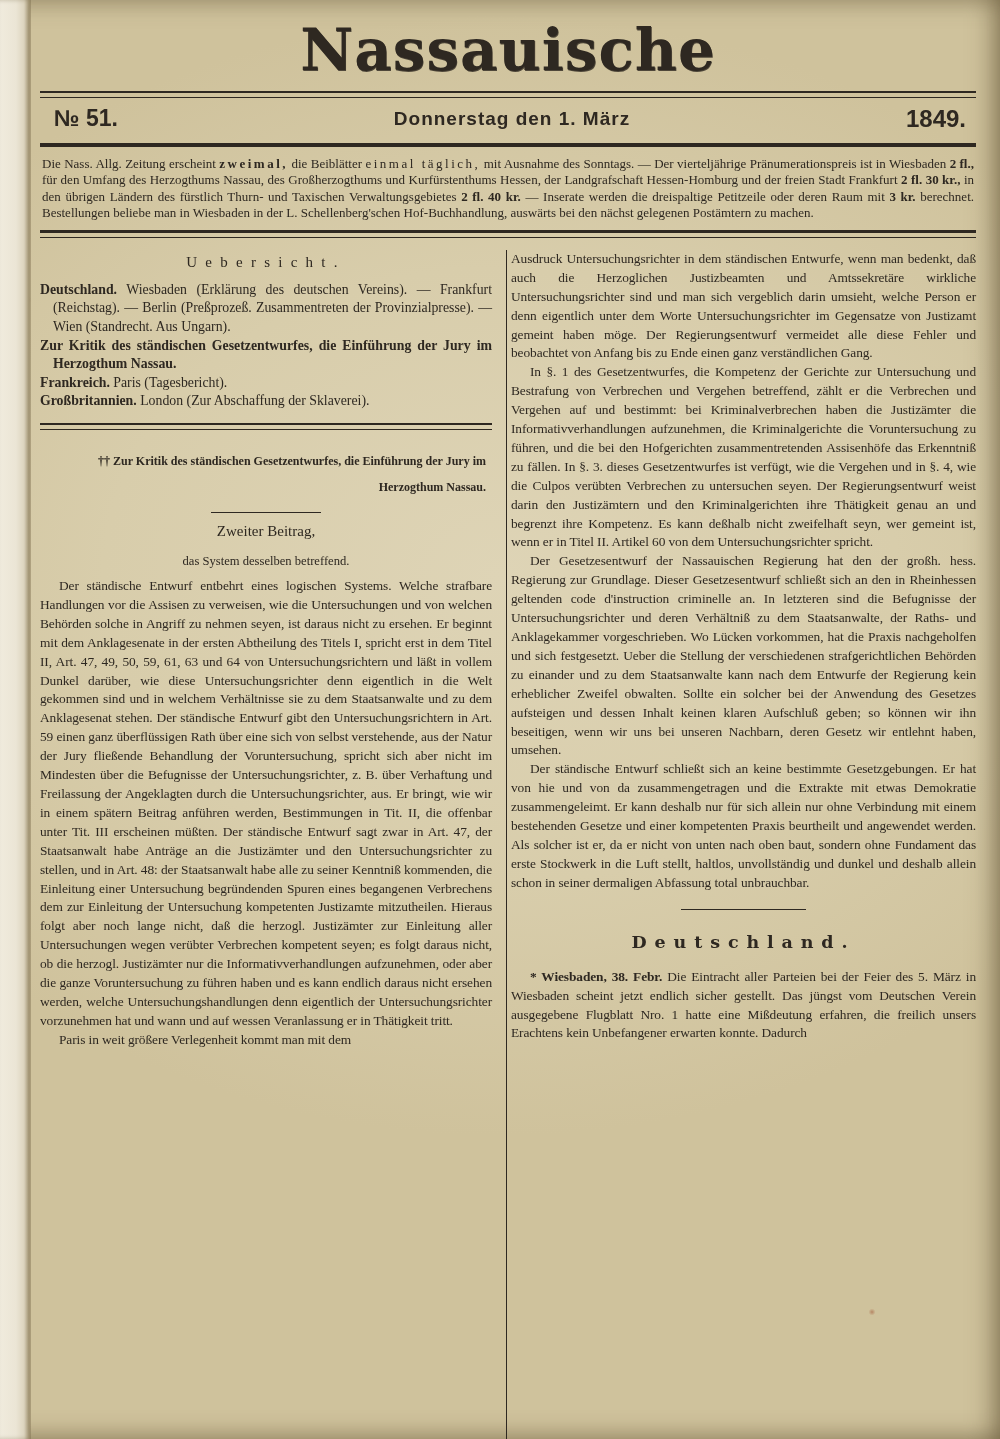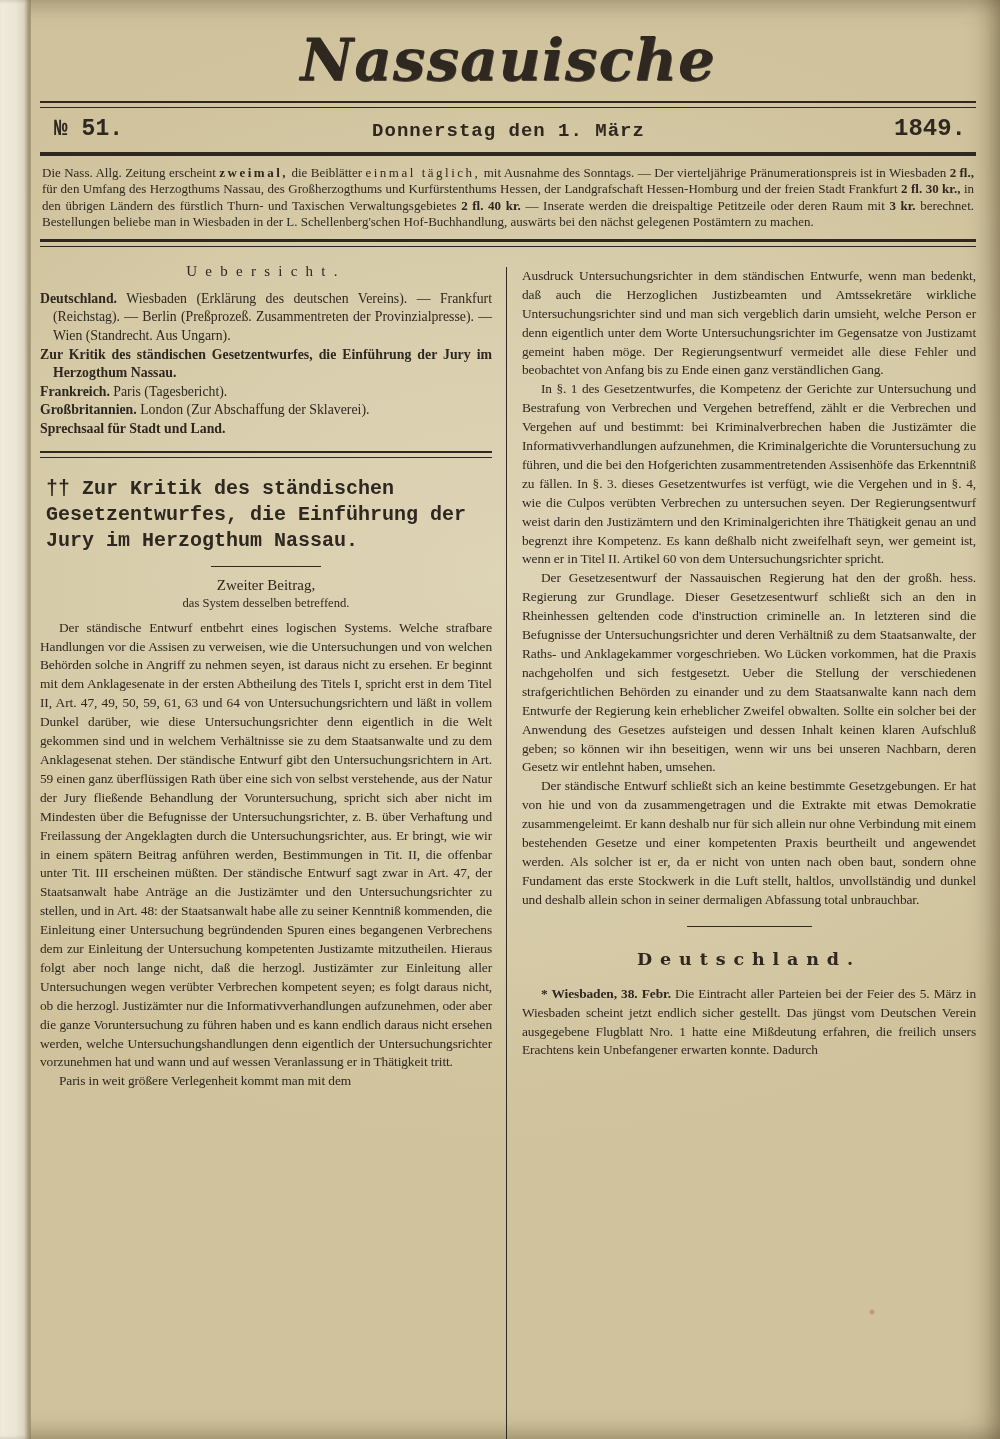--- a/index.html
+++ b/index.html
@@ -16,50 +16,50 @@
     font-family:"Liberation Serif", serif;
   }
   .binding{
     position:absolute;left:0;top:0;width:31px;height:100%;
     background:linear-gradient(90deg,#f0ebdd 0px,#ebe5d5 16px,#ddd5bf 24px,#b3a685 29px,rgba(179,166,133,0) 31px);
     box-shadow:inset -3px 0 4px rgba(100,85,55,.35);
   }
   .content{position:absolute;left:40px;right:24px;top:0;bottom:0;display:flex;flex-direction:column;}
 
   
-  .masthead{text-align:center;padding-top:30px;font-family:"DejaVu Serif", serif;font-style:italic;}
+  .masthead{text-align:center;padding-top:20px;font-family:"DejaVu Serif", serif;}
   .title1{font-size:58px;font-weight:bold;line-height:1.05;letter-spacing:1px;text-shadow:.6px .6px 0 rgba(46,40,33,.8);}
   .title2{font-size:82px;font-weight:bold;line-height:1.12;letter-spacing:1px;margin-top:-4px;text-shadow:.8px .8px 0 rgba(46,40,33,.8);}
   .rule-double-thin{border-top:2px solid #2e2821;border-bottom:1.3px solid #2e2821;height:4px;margin-top:10px;}
-  .dateband{display:flex;align-items:flex-end;padding:7px 10px 6px 14px;font-family:Liberation Mono, monospace;font-weight:bold;}
+  .dateband{display:flex;align-items:center;padding:7px 10px 6px 14px;font-family:Liberation Sans, sans-serif;font-weight:bold;}
   .issue{font-size:23px;}
   .date{flex:1;text-align:center;font-size:19px;letter-spacing:1px;}
   .year{font-size:24px;}
   .rule-thick{border-top:4px solid #2e2821;margin-top:4px;}
 
   
   .imprint{margin:9px 2px 0 2px;font-size:13px;line-height:16.5px;text-align:justify;}
   .imprint .b{font-weight:bold;}
   .imprint .sp{letter-spacing:2.5px;}
   .rule-heavy{border-top:3.5px solid #2e2821;border-bottom:1.4px solid #2e2821;height:4px;margin-top:8px;}
 
   
   .columns{flex:1;display:flex;margin-top:12px;min-height:0;}
   .col-left{width:452px;flex:none;padding-right:14px;}
-  .col-right{flex:1;border-left:1.6px solid #2e2821;padding-left:15px;min-width:0;margin-top:8px;}
+  .col-right{flex:1;border-left:1.6px solid #2e2821;padding-left:4px;min-width:0;}
 
   .ov-head{text-align:center;font-size:15px;letter-spacing:.55em;margin:4px 0 10px 0;}
   .toc{font-size:13.8px;line-height:18.6px;}
   .toc-item{text-indent:-13px;padding-left:13px;text-align:justify;}
   .toc-item .lead{font-weight:bold;}
   .rule-double{border-top:2.2px solid #2e2821;border-bottom:1.1px solid #2e2821;height:4px;margin:12px 0 18px 0;}
 
-  .headline{font-size:20px;line-height:26px;font-weight:bold;text-align:left;margin:0 6px;font-family:Liberation Mono, monospace;}
+  .headline{font-size:12px;line-height:26px;font-weight:bold;text-align:right;margin:0 6px;font-family:Liberation Serif, serif;}
   .short-rule{width:110px;border-top:1.8px solid #2e2821;margin:12px auto 10px auto;}
-  .sub1{text-align:center;font-size:15px;margin-bottom:2px;}
+  .sub1{text-align:center;font-size:15px;margin-bottom:14px;}
   .sub2{text-align:center;font-size:12.6px;margin-bottom:8px;}
 
   .body{margin:0;font-size:13.4px;line-height:18.9px;text-align:justify;letter-spacing:-.1px;}
   .indent{text-indent:19px;}
 
   .short-rule2{width:125px;border-top:1.5px solid #2e2821;margin:16px auto 0 auto;}
   .country-head{font-size:17.5px;font-weight:bold;text-align:center;letter-spacing:.45em;margin:22px 0 16px 0;font-family:"DejaVu Serif", serif;}
   .dispatch{text-indent:19px;}
   .dispatch .lead{font-weight:bold;}
 </style>
@@ -90,21 +90,20 @@
 
     <div class="columns">
 
       <div class="col-left">
         <div class="ov-head">Uebersicht.</div>
         <div class="toc">
           <div class="toc-item"><span class="lead">Deutschland.</span><span> Wiesbaden (Erklärung des deutschen Vereins). — Frankfurt (Reichstag). — Berlin (Preßprozeß. Zusammentreten der Provinzialpresse). — Wien (Standrecht. Aus Ungarn).</span></div>
           <div class="toc-item"><span class="lead">Zur Kritik des ständischen Gesetzentwurfes, die Einführung der Jury im Herzogthum Nassau.</span><span></span></div>
           <div class="toc-item"><span class="lead">Frankreich.</span><span> Paris (Tagesbericht).</span></div>
           <div class="toc-item"><span class="lead">Großbritannien.</span><span> London (Zur Abschaffung der Sklaverei).</span></div>
-          <div class="toc-item"><span class="lead">Sprechsaal für Stadt und Land.</span><span></span></div>
         </div>
 
         <div class="rule-double"></div>
 
         <h2 class="headline">†† Zur Kritik des ständischen Gesetzentwurfes, die Einführung der Jury im Herzogthum Nassau.</h2>
         <div class="short-rule"></div>
         <div class="sub1">Zweiter Beitrag,</div>
         <div class="sub2">das System desselben betreffend.</div>
 
         <p class="body indent">Der ständische Entwurf entbehrt eines logischen Systems. Welche strafbare Handlungen vor die Assisen zu verweisen, wie die Untersuchungen und von welchen Behörden solche in Angriff zu nehmen seyen, ist daraus nicht zu ersehen. Er beginnt mit dem Anklagesenate in der ersten Abtheilung des Titels I, spricht erst in dem Titel II, Art. 47, 49, 50, 59, 61, 63 und 64 von Untersuchungsrichtern und läßt in vollem Dunkel darüber, wie diese Untersuchungsrichter denn eigentlich in die Welt gekommen sind und in welchem Verhältnisse sie zu dem Staatsanwalte und zu dem Anklagesenat stehen. Der ständische Entwurf gibt den Untersuchungsrichtern in Art. 59 einen ganz überflüssigen Rath über eine sich von selbst verstehende, aus der Natur der Jury fließende Behandlung der Voruntersuchung, spricht sich aber nicht im Mindesten über die Befugnisse der Untersuchungsrichter, z. B. über Verhaftung und Freilassung der Angeklagten durch die Untersuchungsrichter, aus. Er bringt, wie wir in einem spätern Beitrag anführen werden, Bestimmungen in Tit. II, die offenbar unter Tit. III erscheinen müßten. Der ständische Entwurf sagt zwar in Art. 47, der Staatsanwalt habe Anträge an die Justizämter und den Untersuchungsrichter zu stellen, und in Art. 48: der Staatsanwalt habe alle zu seiner Kenntniß kommenden, die Einleitung einer Untersuchung begründenden Spuren eines begangenen Verbrechens dem zur Einleitung der Untersuchung kompetenten Justizamte mitzutheilen. Hieraus folgt aber noch lange nicht, daß die herzogl. Justizämter zur Einleitung aller Untersuchungen wegen verübter Verbrechen kompetent seyen; es folgt daraus nicht, ob die herzogl. Justizämter nur die Informativverhandlungen aufzunehmen, oder aber die ganze Voruntersuchung zu führen haben und es kann endlich daraus nicht ersehen werden, welche Untersuchungshandlungen denn eigentlich der Untersuchungsrichter vorzunehmen hat und wann und auf wessen Veranlassung er in Thätigkeit tritt.</p>

